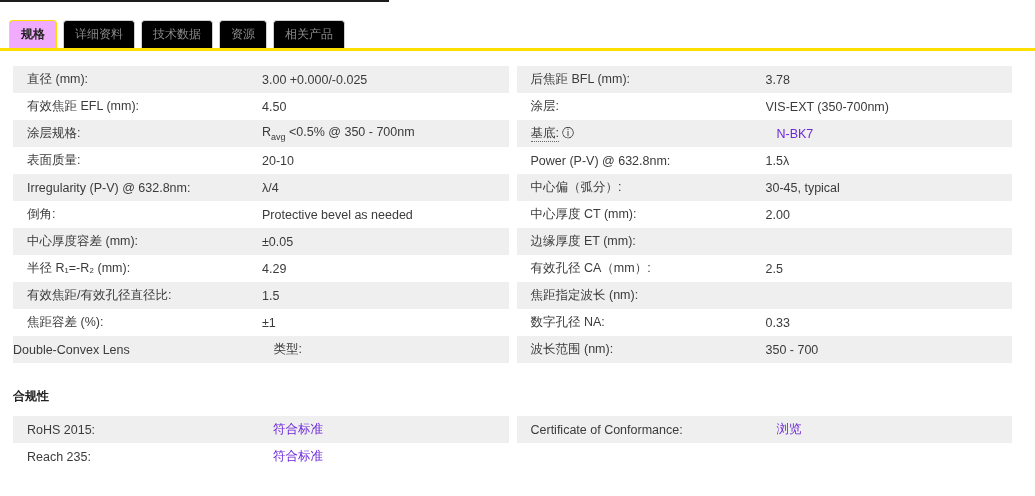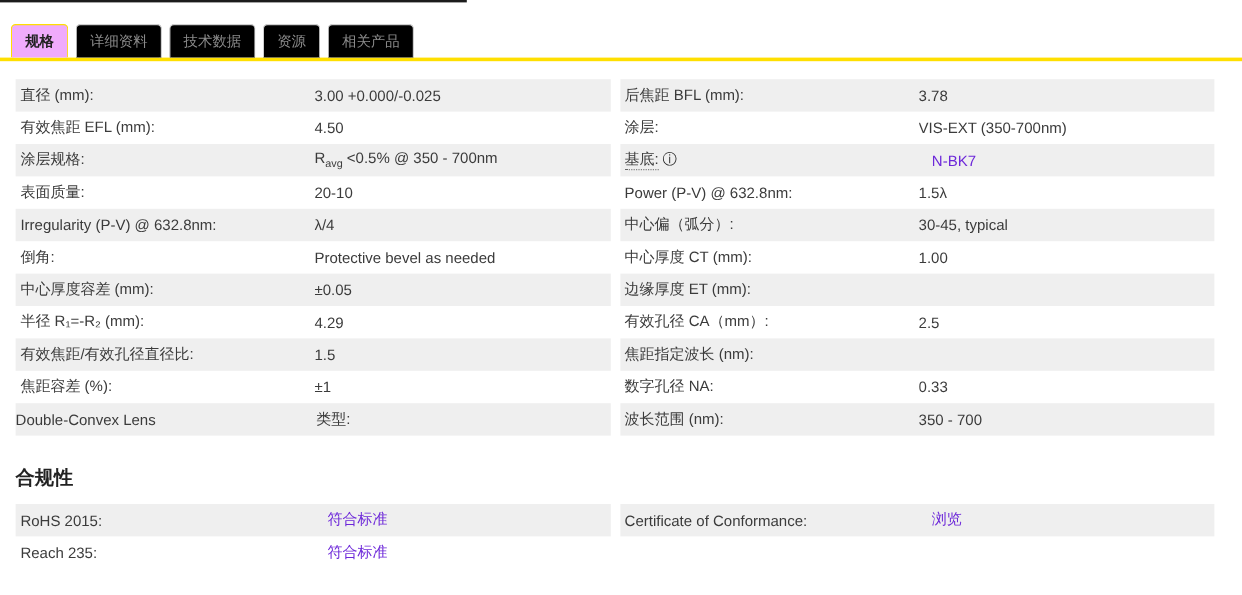--- a/index.html
+++ b/index.html
@@ -20,29 +20,29 @@
   }
   .tab.active { background: #f0abfc; border-color: #ffdf00; color: #222; font-weight: bold; }
   .tab-underline { width: 1035px; height: 3px; background: #ffdf00; }
 
   
   .table-wrap { margin: 15px 23px 0 13px; }
   .row { display: flex; gap: 8px; }
   .half { flex: 1 1 0; display: flex; align-items: center; height: 27px; min-width: 0; }
   .striped .row:nth-child(odd) .half { background: #efefef; }
   .cell { font-size: 12.5px; white-space: nowrap; overflow: hidden; }
-  .cell.label { width: 249px; flex: 0 0 249px; padding-left: 4px; }
+  .cell.label { width: 249px; flex: 0 0 249px; padding-left: 14px; }
   .cell.value { flex: 1; }
   sub { font-size: 9px; }
   .dotted { border-bottom: 1px dotted #666; padding-bottom: 1px; }
   .info-icon { font-size: 12px; color: #222; margin-left: 3px; cursor: pointer; }
   a.link { color: #6d28d9; text-decoration: none; cursor: pointer; padding-left: 11px; }
 
   
-  .compliance-heading { font-size: 16px; font-weight: bold; color: #222; margin: 25px 0 11px 13px; }
+  .compliance-heading { font-size: 12px; font-weight: bold; color: #222; margin: 25px 0 11px 13px; }
 </style>
 </head>
 <body>
 
 <div class="top-line"></div>
 
 <div class="tabs">
   <div class="tab active">规格</div>
   <div class="tab">详细资料</div>
   <div class="tab">技术数据</div>
@@ -108,21 +108,21 @@
       </div>
   </div>
 
   <div class="row">
     <div class="half">
         <div class="cell label">倒角:</div>
         <div class="cell value">Protective bevel as needed</div>
       </div>
     <div class="half">
         <div class="cell label">中心厚度 CT (mm):</div>
-        <div class="cell value">1.00</div>
+        <div class="cell value">2.00</div>
       </div>
   </div>
 
   <div class="row">
     <div class="half">
         <div class="cell label">中心厚度容差 (mm):</div>
         <div class="cell value">±0.05</div>
       </div>
     <div class="half">
         <div class="cell label">边缘厚度 ET (mm):</div>

